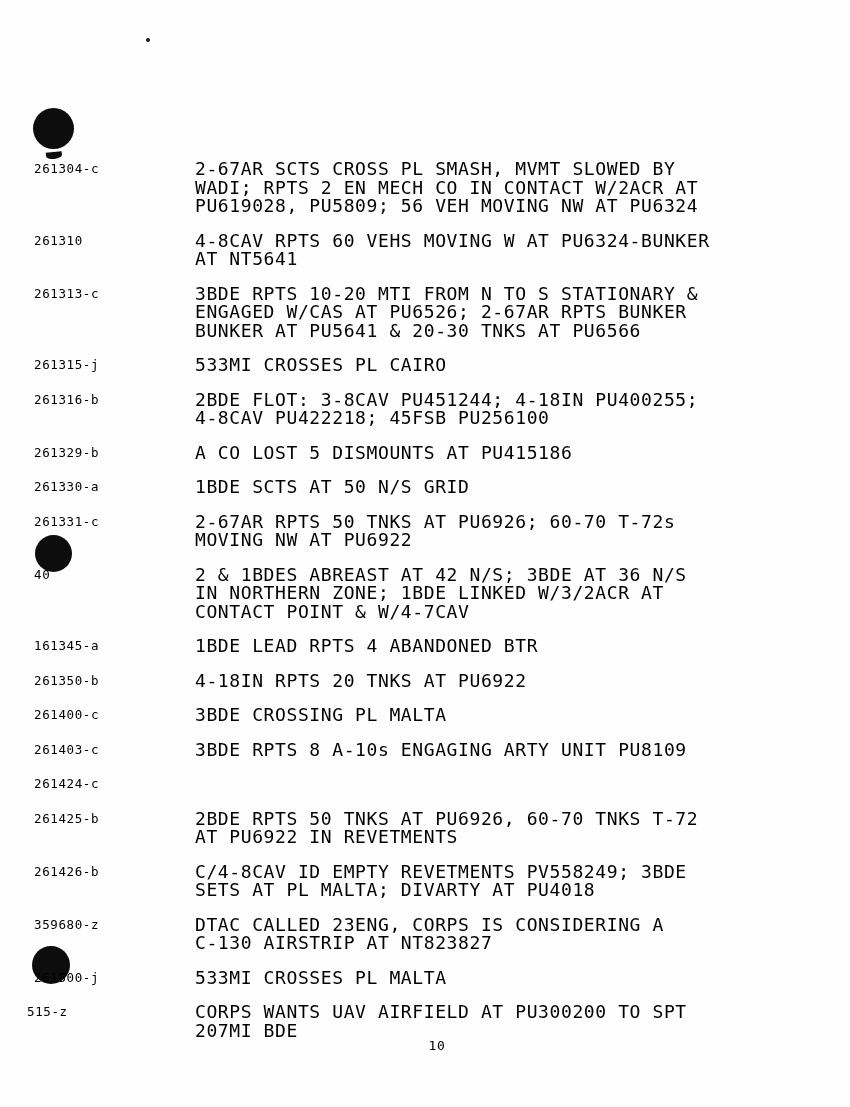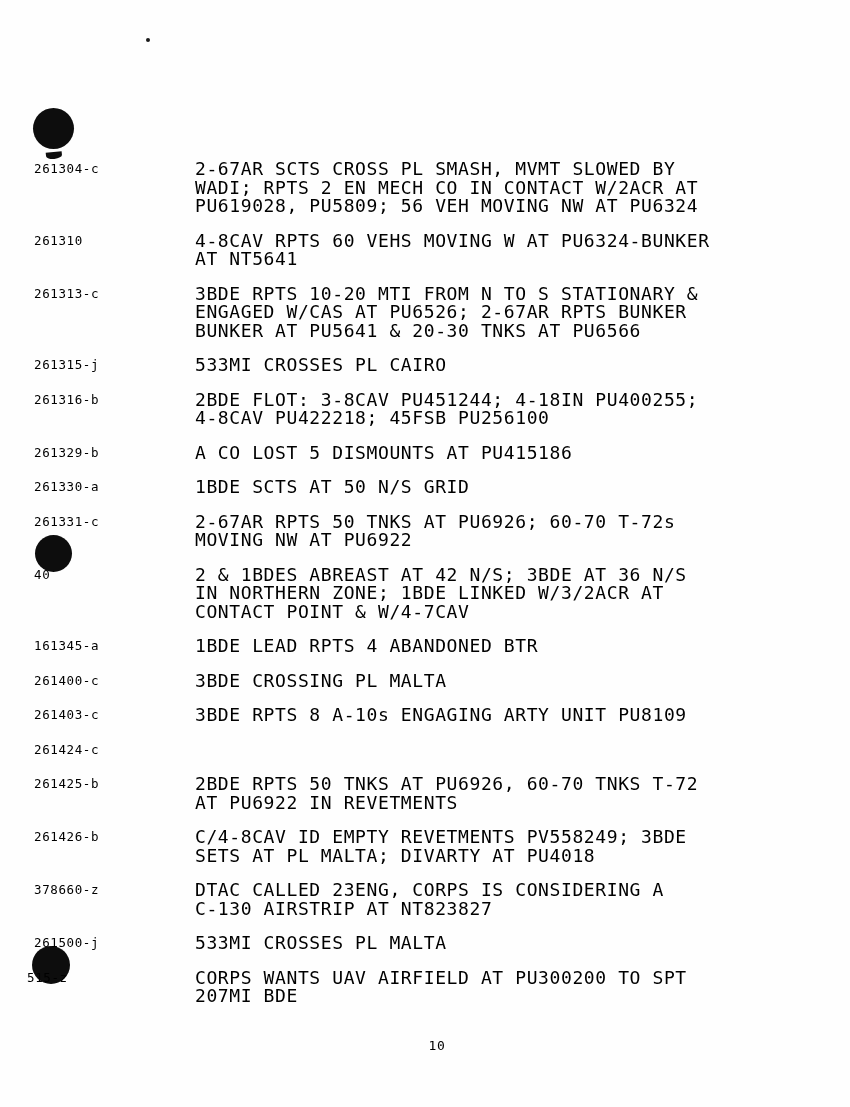--- a/index.html
+++ b/index.html
@@ -187,20 +187,24 @@
       <div class="entry-text">2 &amp; 1BDES ABREAST AT 42 N/S; 3BDE AT 36 N/S
 IN NORTHERN ZONE; 1BDE LINKED W/3/2ACR AT
 CONTACT POINT &amp; W/4-7CAV</div>
     </div>
 
     <div class="entry">
       <div class="entry-time">161345-a</div>
       <div class="entry-text">1BDE LEAD RPTS 4 ABANDONED BTR</div>
     </div>
 
+    <div class="entry">
+      <div class="entry-time">261350-b</div>
+      <div class="entry-text">4-18IN RPTS 20 TNKS AT PU6922</div>
+    </div>
 
     <div class="entry">
       <div class="entry-time">261400-c</div>
       <div class="entry-text">3BDE CROSSING PL MALTA</div>
     </div>
 
     <div class="entry">
       <div class="entry-time">261403-c</div>
       <div class="entry-text">3BDE RPTS 8 A-10s ENGAGING ARTY UNIT PU8109</div>
     </div>
@@ -215,21 +219,21 @@
 AT PU6922 IN REVETMENTS</div>
     </div>
 
     <div class="entry">
       <div class="entry-time">261426-b</div>
       <div class="entry-text">C/4-8CAV ID EMPTY REVETMENTS PV558249; 3BDE
 SETS AT PL MALTA; DIVARTY AT PU4018</div>
     </div>
 
     <div class="entry">
-      <div class="entry-time">378660-z</div>
+      <div class="entry-time">359680-z</div>
       <div class="entry-text">DTAC CALLED 23ENG, CORPS IS CONSIDERING A
 C-130 AIRSTRIP AT NT823827</div>
     </div>
 
     <div class="entry">
       <div class="entry-time">261500-j</div>
       <div class="entry-text">533MI CROSSES PL MALTA</div>
     </div>
 
     <div class="entry">

